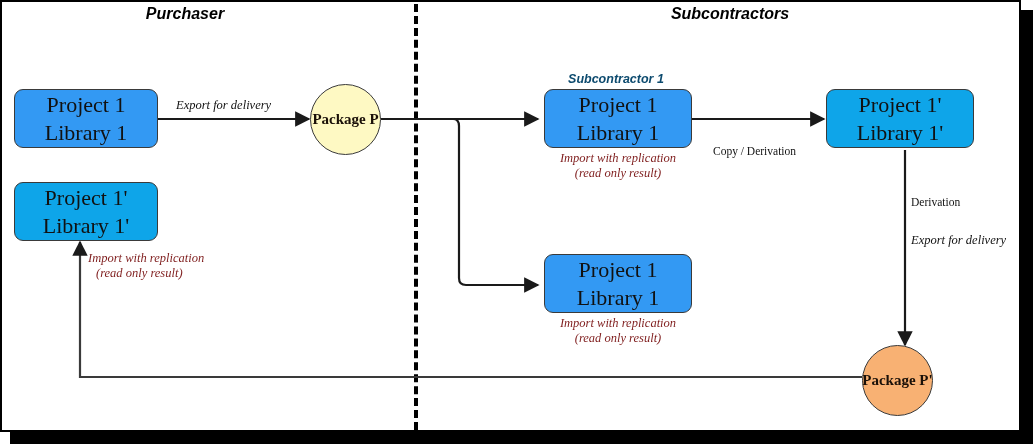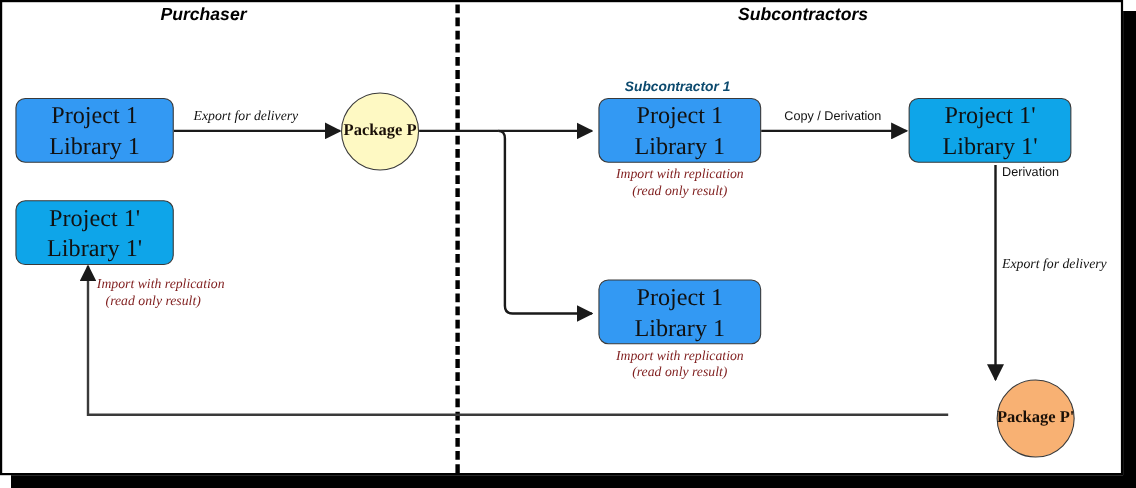--- a/index.html
+++ b/index.html
@@ -112,23 +112,24 @@
     font-size: 12.5px;
     color: #111111;
     white-space: nowrap;
     text-align: right;
   }
   .edge-label.serif-italic {
     font-family: "Liberation Serif", "DejaVu Serif", serif;
     font-style: italic;
   }
   .edge-label.sans {
-    font-family: Liberation Sans, sans-serif;
+    font-family: Liberation Serif, serif;
     font-style: normal;
     font-size: 11.5px;
+    margin-top: 45px;
   }
   #wires {
     position: absolute;
     left: 0; top: 0;
     width: 1033px; height: 444px;
     pointer-events: none;
   }
 </style>
 </head>
 <body>
@@ -201,21 +202,21 @@
 
   <div class="node blue" style="left:544px; top:254px; width:148px; height:59px;">
     <span>Project 1</span>
     <span>Library 1</span>
   </div>
   <div class="node-caption" style="left:544px; top:316px; width:148px;">
     <div>Import with replication</div>
     <div>(read only result)</div>
   </div>
 
-  <div class="circle orange" style="left:862px; top:345px; width:71px; height:71px;margin-left:44px;">
+  <div class="circle orange" style="left:862px; top:345px; width:71px; height:71px;">
     <span>Package P'</span>
   </div>
 
   <div class="edge-label serif-italic" style="left:176px; top:98px;">Export for delivery</div>
 
   <div class="edge-label sans" style="left:713px; top:100px;">Copy / Derivation</div>
 
   <div class="edge-label sans" style="left:911px; top:151px;">Derivation</div>
 
   <div class="edge-label serif-italic" style="left:911px; top:233px;">Export for delivery</div>

